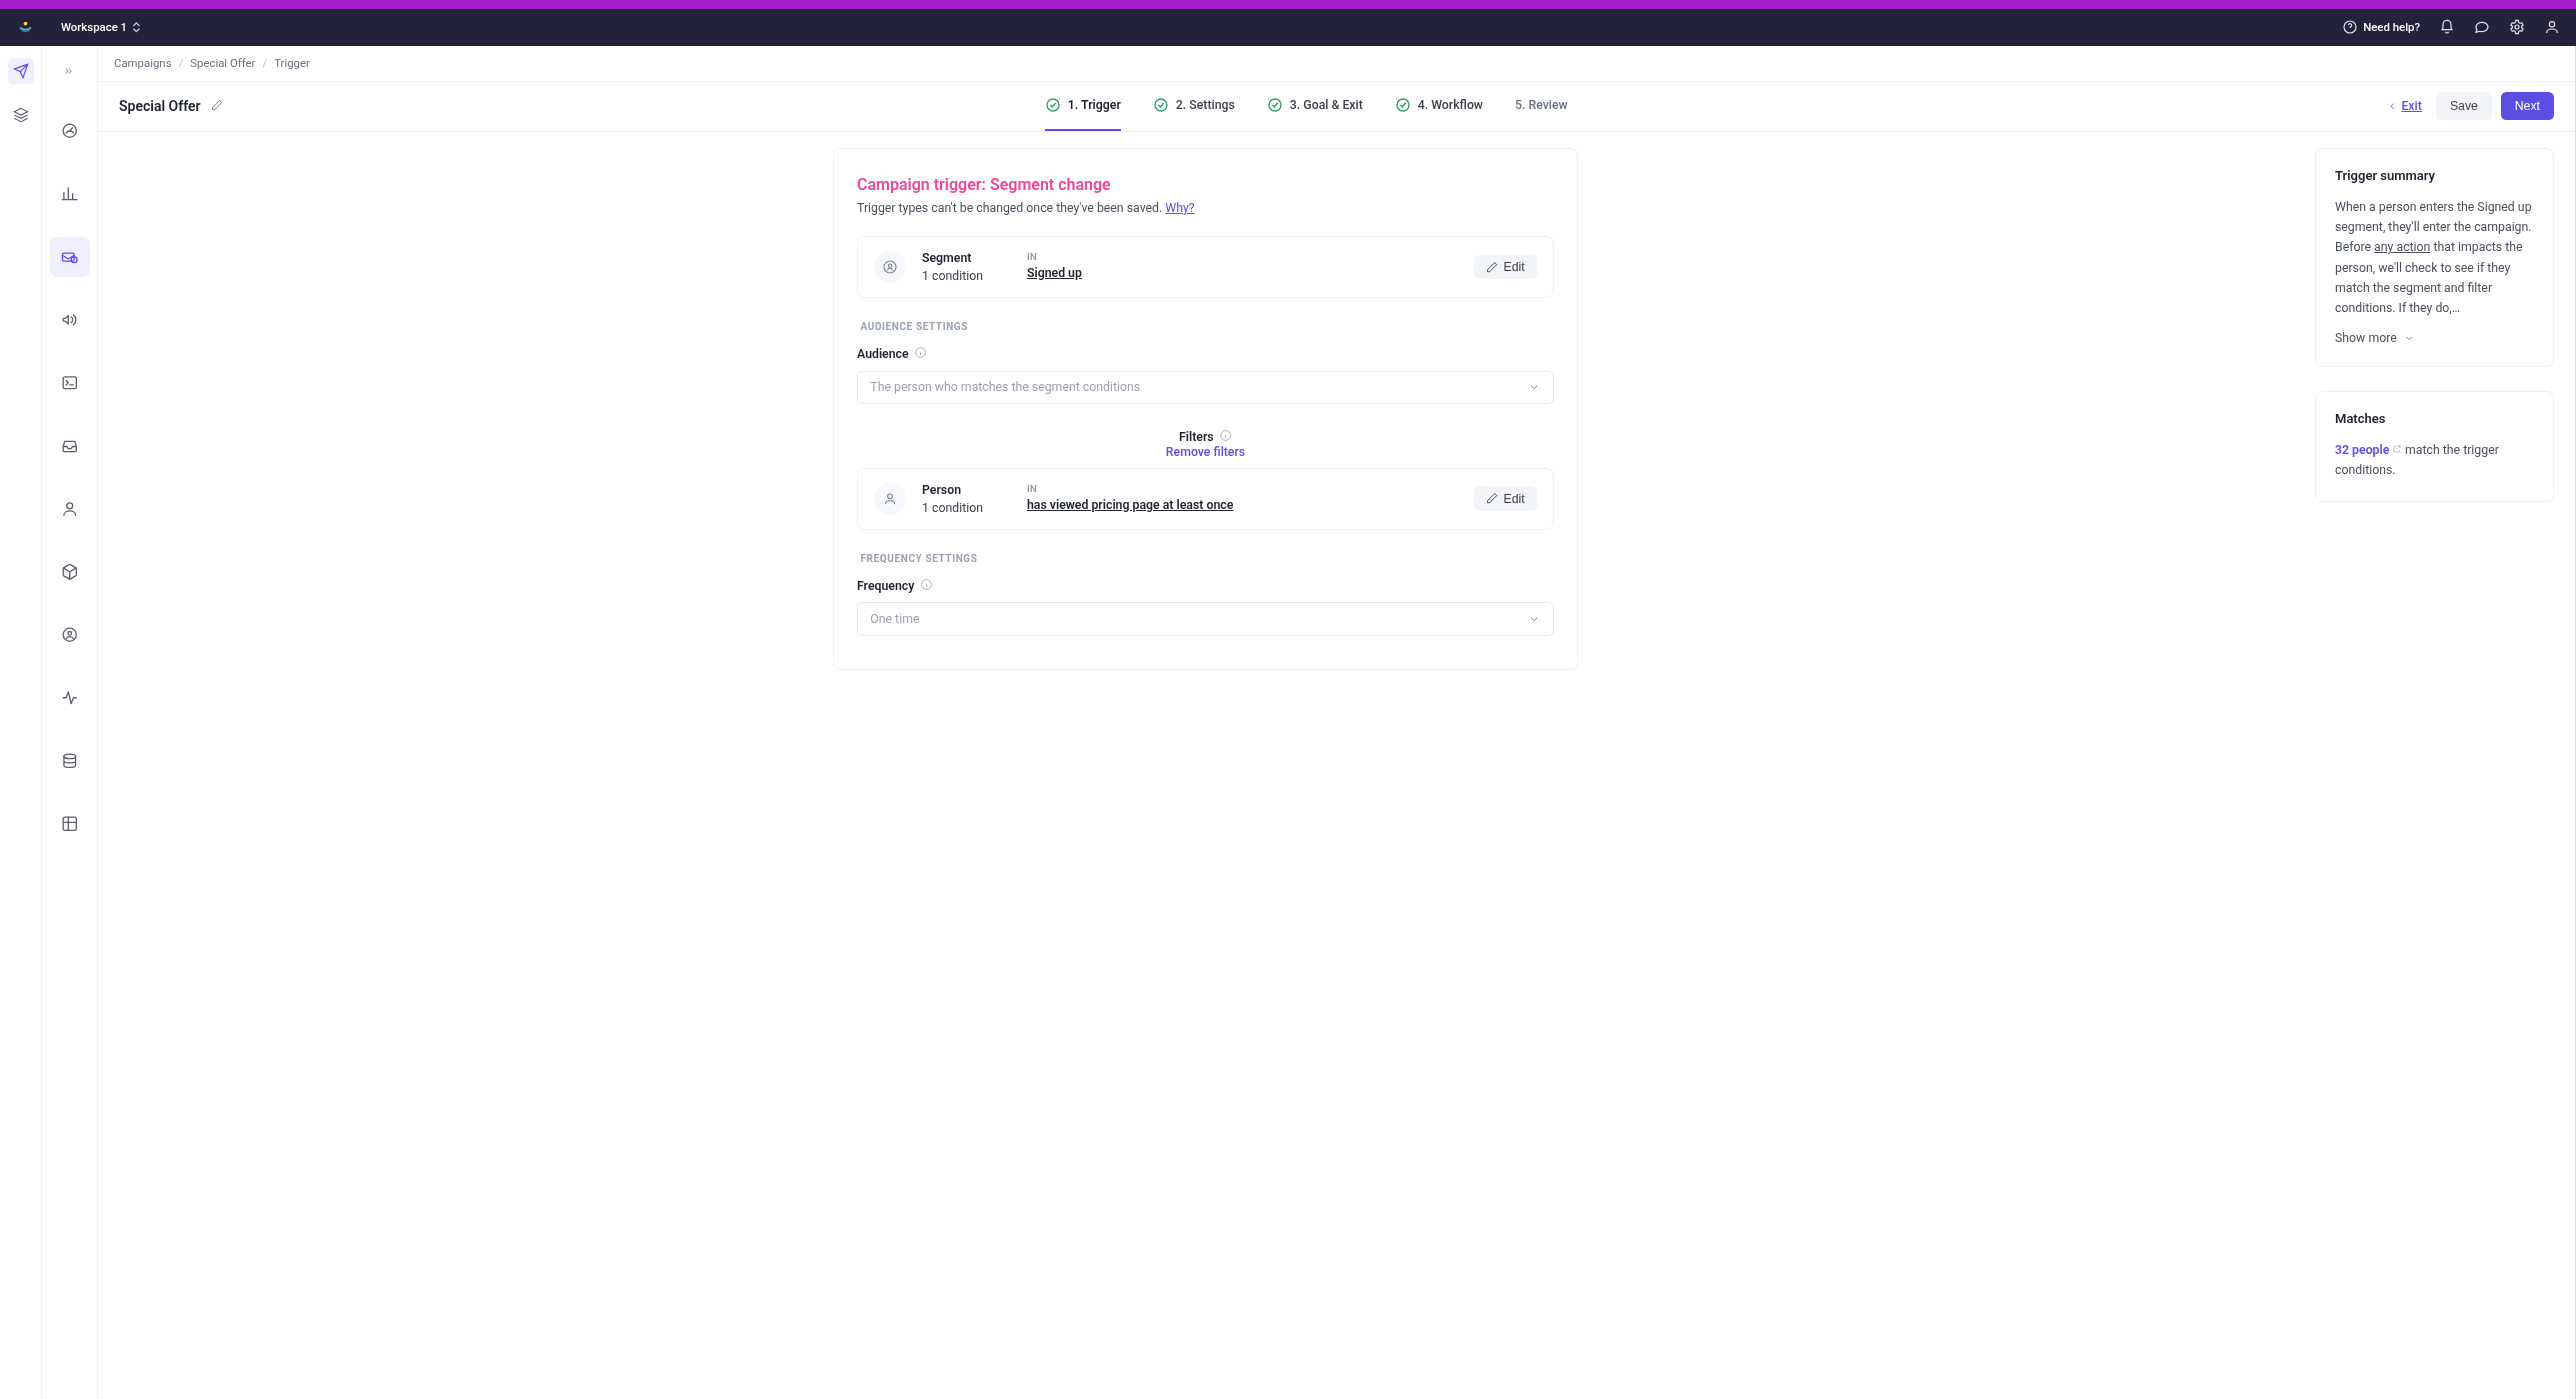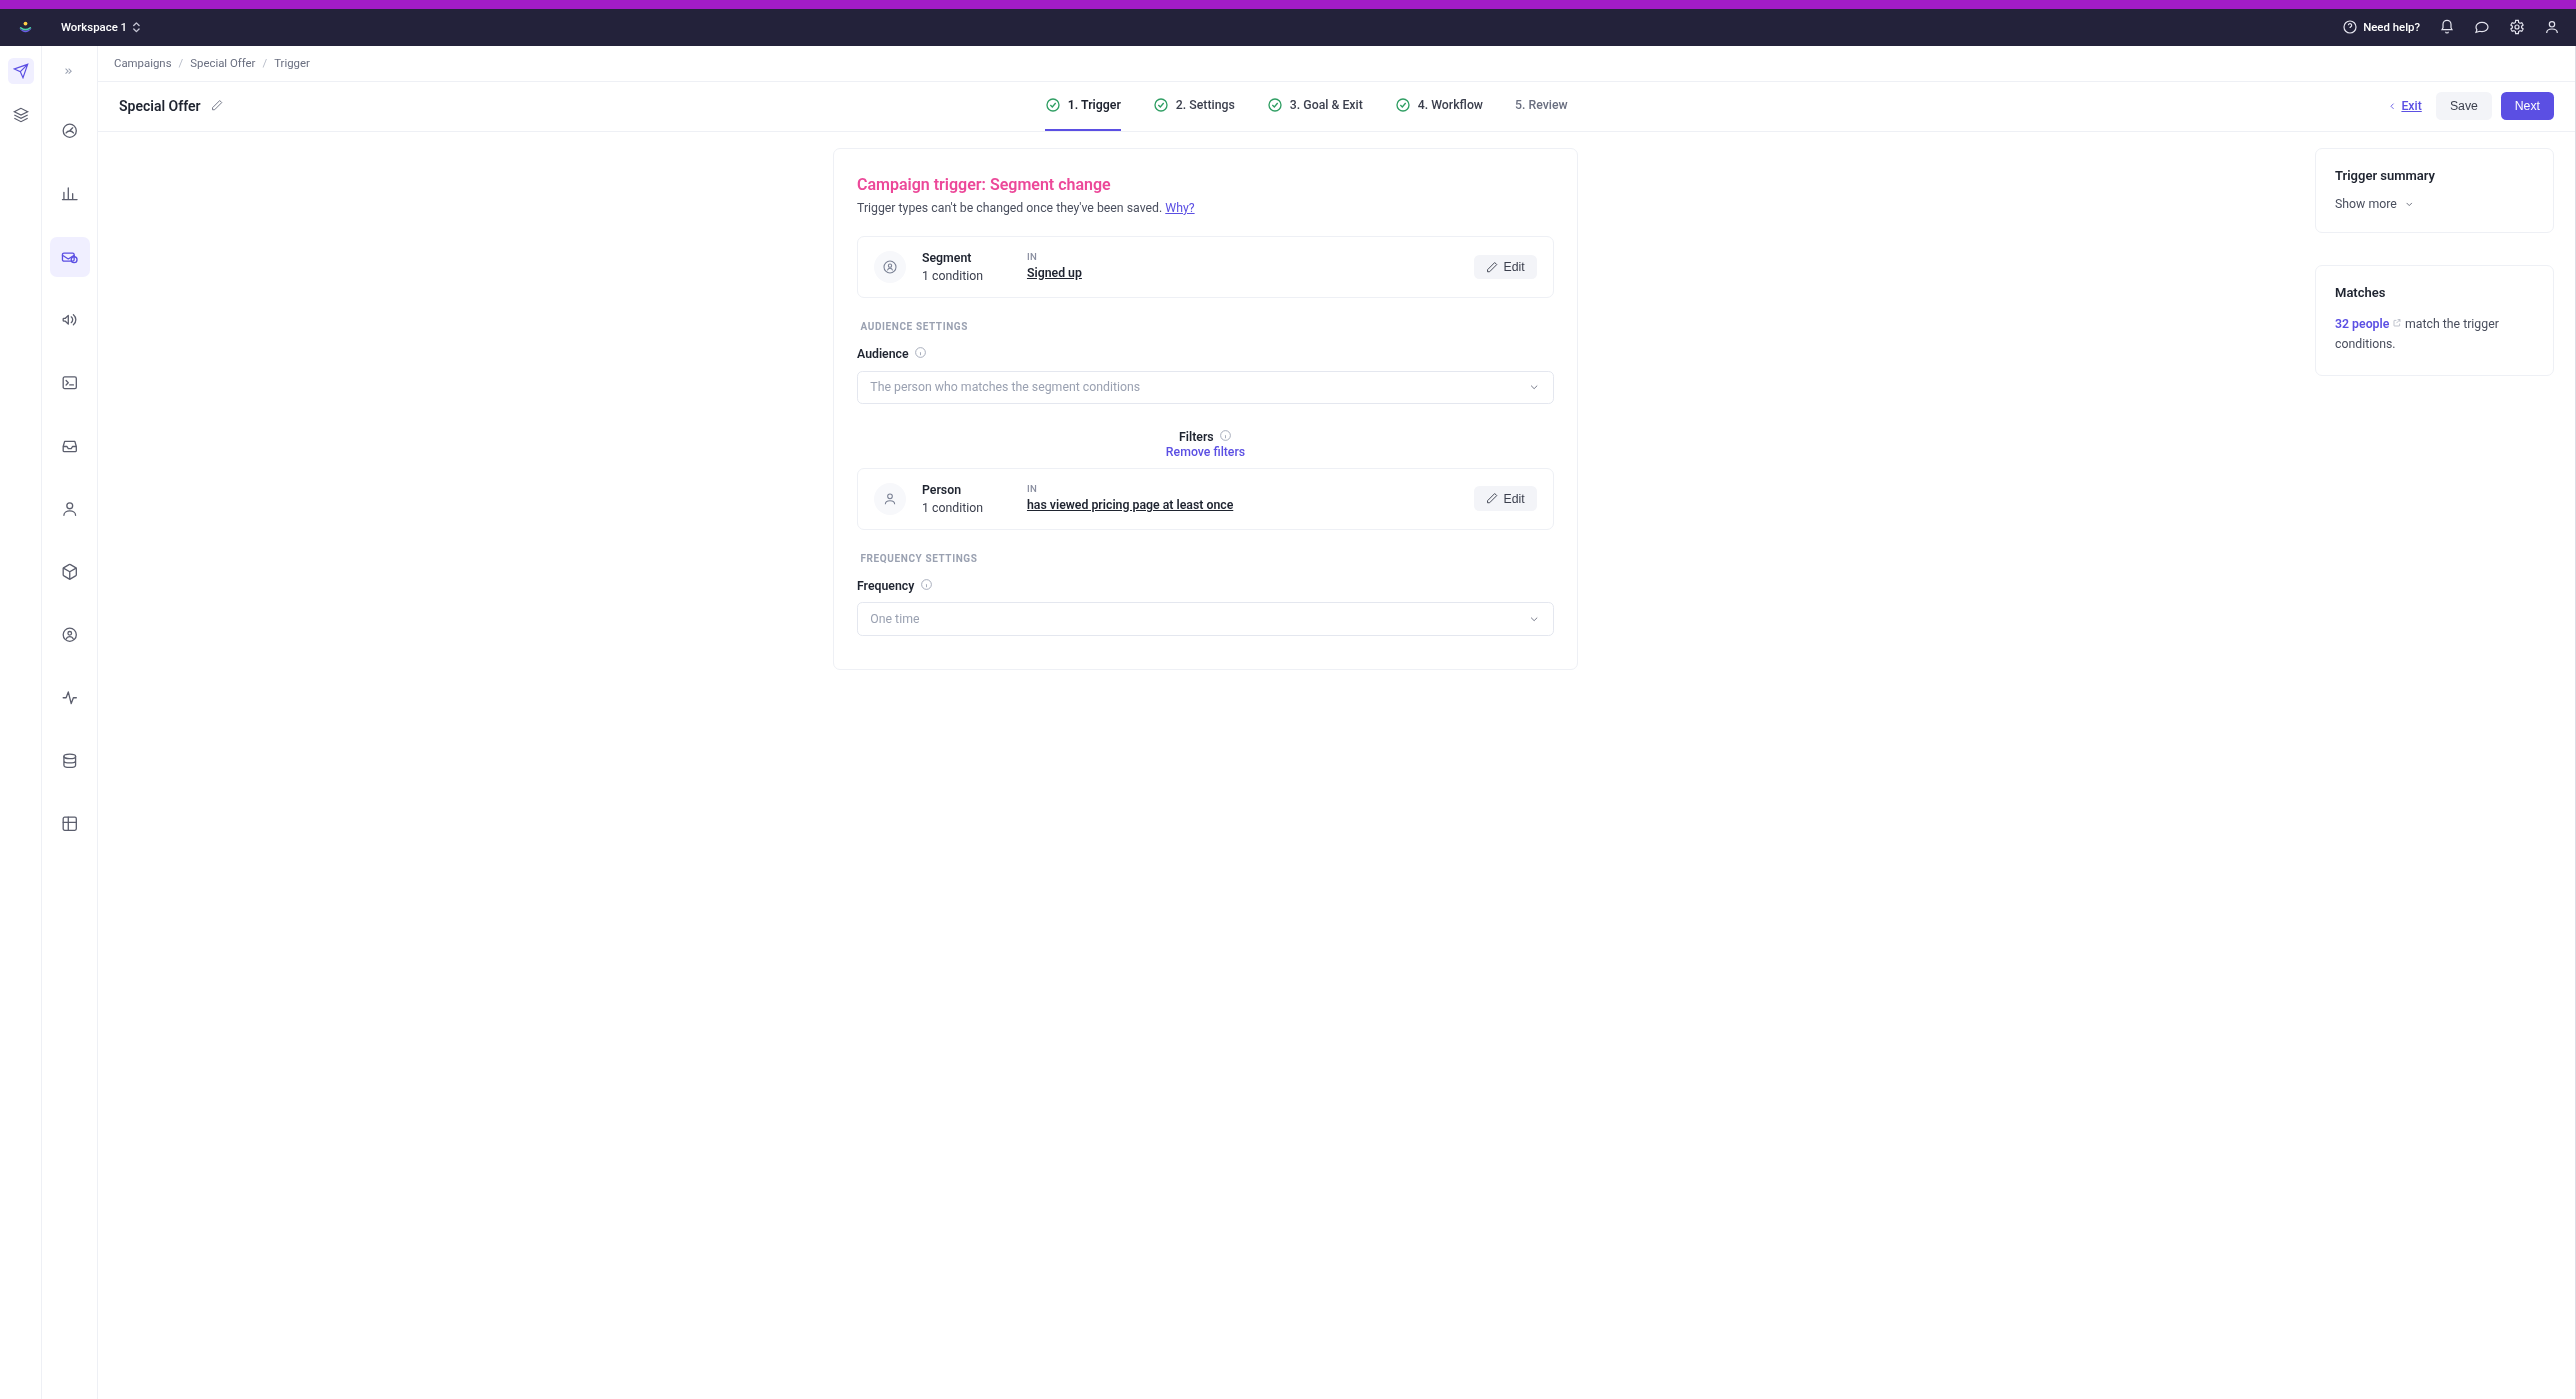--- a/index.html
+++ b/index.html
@@ -129,21 +129,21 @@
   .exit-link { display: flex; align-items: center; gap: 3.5px; color: #5b4fe3; font-size: 12.3px; font-weight: 500; text-decoration: underline; cursor: pointer; margin-right: 5.3px; }
   .exit-link svg { width: 10.5px; height: 10.5px; stroke: #5b4fe3; stroke-width: 2; fill: none; }
   .btn { padding: 7px 14px; border-radius: 5.3px; font-size: 12.3px; font-weight: 500; cursor: pointer; border: none; }
   .btn-secondary { background: #f3f4f8; color: #3b3f4d; }
   .btn-primary { background: #5b4fe3; color: #fff; }
 
   
   .body-row { display: flex; gap: 23px; padding: 16px 21px; background: #fff; align-items: flex-start; }
   .main-col { flex: 1; display: flex; justify-content: center; }
   .main-card { width: 745px; background: #fff; border: 0.9px solid #eef0f5; border-radius: 7px; padding: 26px 23px 33px; box-shadow: 0 0 0 rgba(0,0,0,0); }
-  .side-col { width: 239px; flex-shrink: 0; display: flex; flex-direction: column; gap: 32px; }
+  .side-col { width: 239px; flex-shrink: 0; display: flex; flex-direction: column; gap: 24px; }
 
   .card-title { font-size: 16px; font-weight: 600; color: #ec4899; margin-bottom: 7px; }
   .card-sub { font-size: 12.3px; color: #4a4f5e; margin-bottom: 21px; }
   .card-sub a { color: #5b4fe3; text-decoration: underline; cursor: pointer; }
 
   .row-card {
     border: 0.9px solid #eef0f5; border-radius: 7px;
     padding: 14px 16px;
     display: flex; align-items: center; gap: 16px;
   }
@@ -510,20 +510,23 @@
             <svg viewBox="0 0 24 24">
                 <path d="M6 9l6 6 6-6"></path>
               </svg>
           </div>
         </div>
       </div>
 
       <div class="side-col">
         <div class="side-card">
           <div class="side-title">Trigger summary</div>
+          <div class="side-body">
+            <span>When a person enters the Signed up segment, they'll enter the campaign. Before </span><span class="ul">any action</span><span> that impacts the person, we'll check to see if they match the segment and filter conditions. If they do,…</span>
+          </div>
           <div class="show-more">
             <span>Show more</span>
             <svg viewBox="0 0 24 24">
                 <path d="M6 9l6 6 6-6"></path>
               </svg>
           </div>
         </div>
 
         <div class="side-card">
           <div class="side-title">Matches</div>

